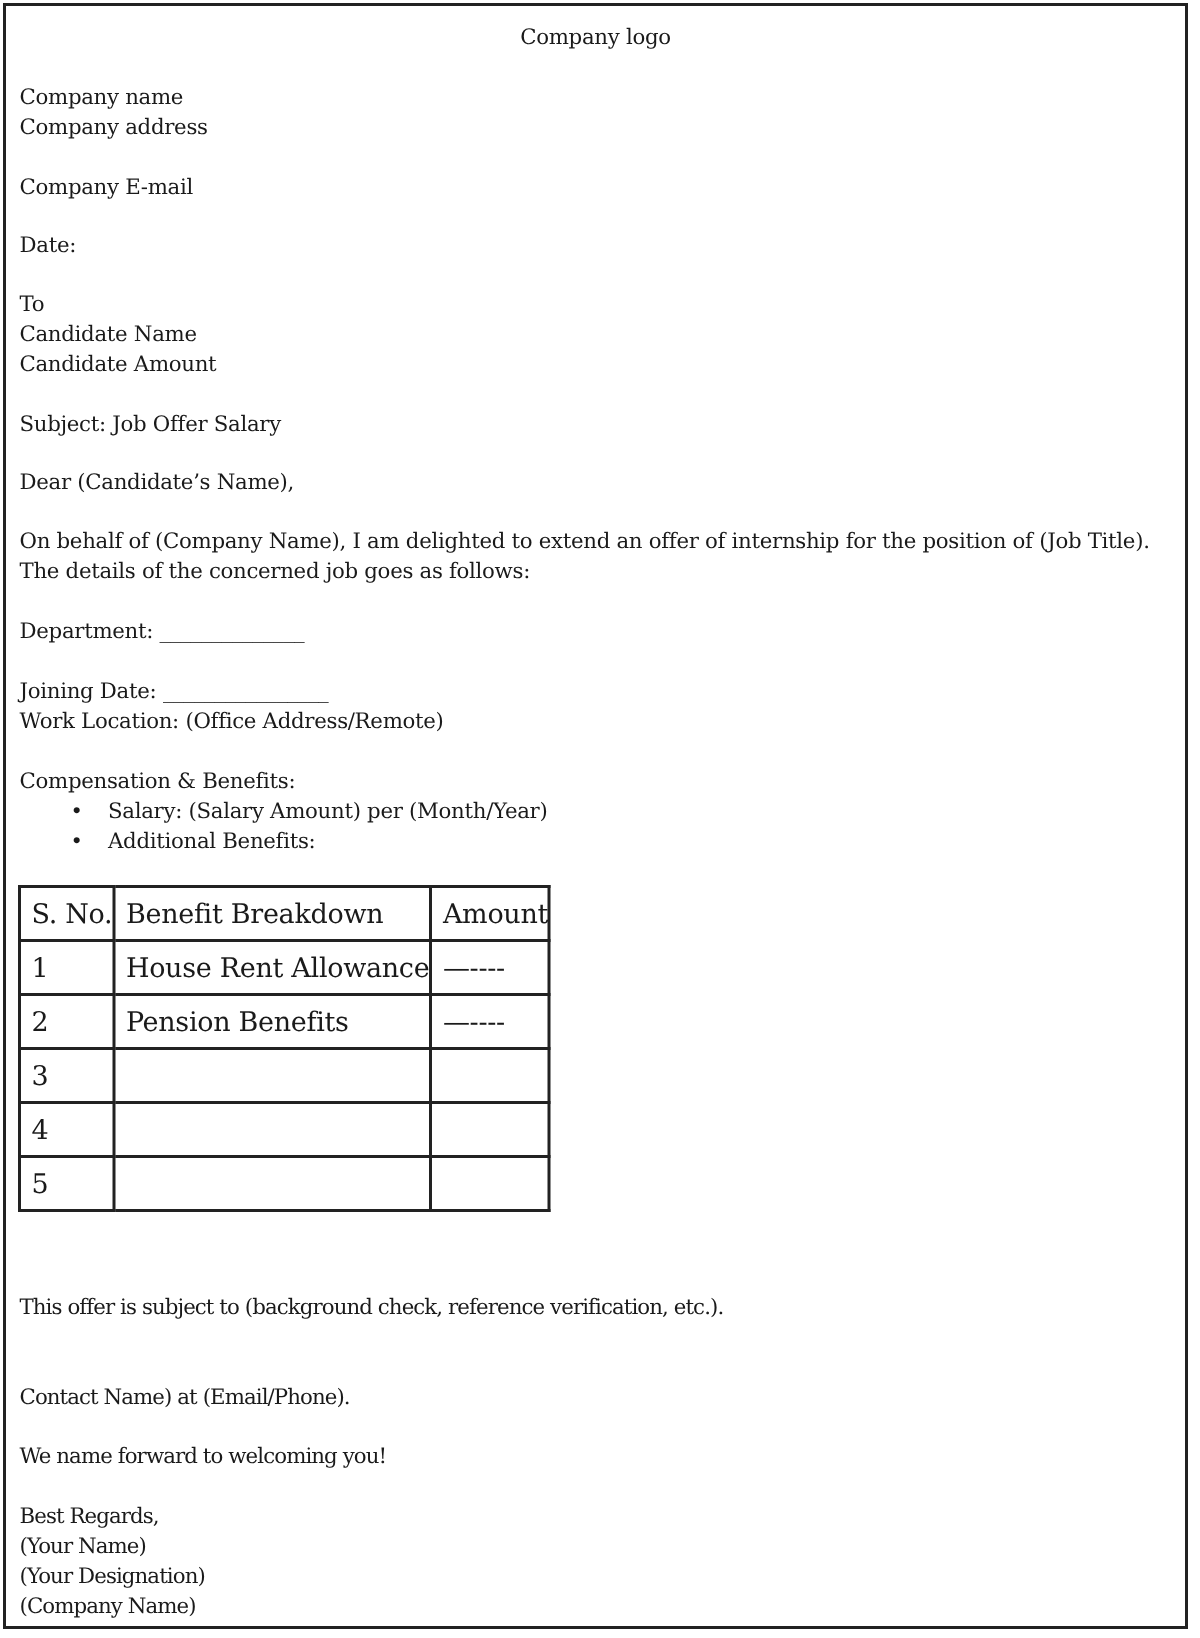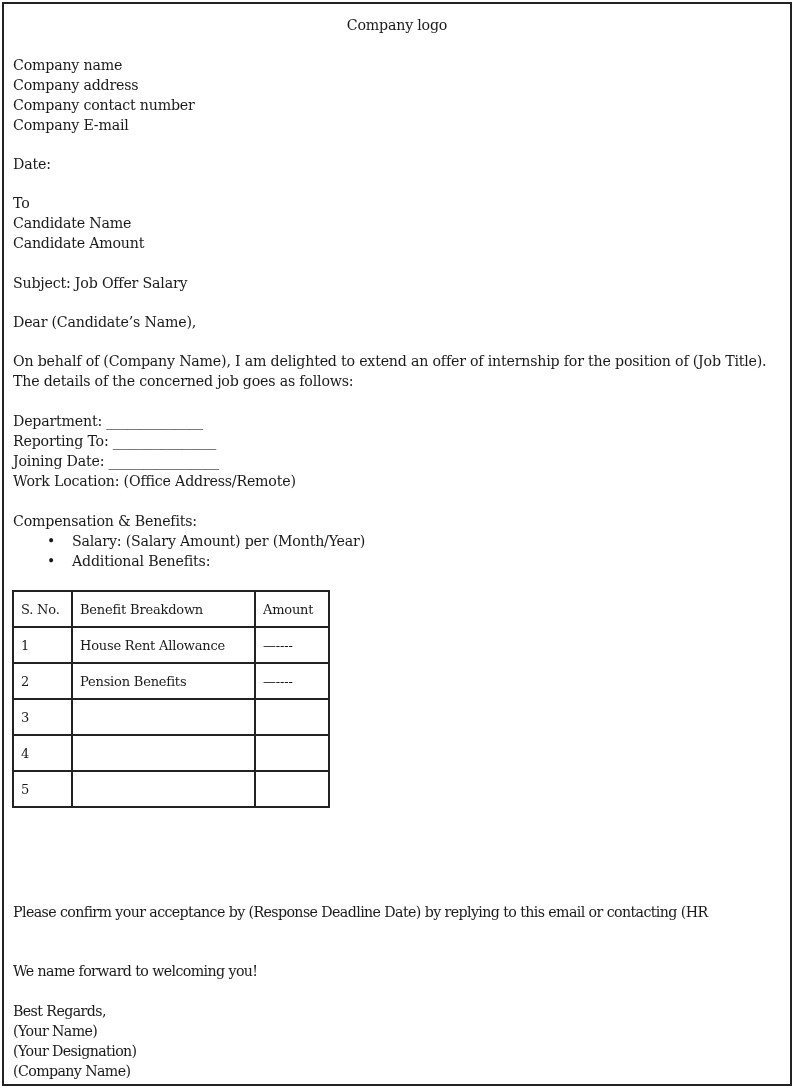--- a/index.html
+++ b/index.html
@@ -15,21 +15,21 @@
     letter-spacing: -0.2px;
   }
   .line { position: absolute; left: 9px; white-space: nowrap; line-height: 20px; }
   .center { left: 0; width: 786px; text-align: center; }
   .bullet { position: absolute; white-space: nowrap; line-height: 20px; }
   .dot { position: absolute; left: 43px; font-size: 14px; }
   .btext { position: absolute; left: 68px; }
   table.benefits {
     position: absolute; left: 8px; top: 586px;
     border-collapse: collapse;
-    font-size: 13px;
+    font-size: 18px;
   }
   table.benefits td {
     border: 2px solid #222;
     height: 34px;
     padding: 0 0 0 7px;
     vertical-align: middle;
     white-space: nowrap;
   }
   .c1 { width: 50px; }
   .c2 { width: 174px; }
@@ -38,38 +38,36 @@
 </style>
 </head>
 <body>
 
 <div class="page">
 
   <div class="line center" style="top:11px">Company logo</div>
 
   <div class="line" style="top:51px">Company name</div>
   <div class="line" style="top:71px">Company address</div>
-  <div class="line" style="top:91px">Company contact number</div>
   <div class="line" style="top:111px">Company E-mail</div>
 
   <div class="line" style="top:150px">Date:</div>
 
   <div class="line" style="top:189px">To</div>
   <div class="line" style="top:209px">Candidate Name</div>
   <div class="line" style="top:229px">Candidate Amount</div>
 
   <div class="line" style="top:269px">Subject: Job Offer Salary</div>
 
   <div class="line" style="top:347px">On behalf of (Company Name), I am delighted to extend an offer of internship for the position of (Job Title).</div>
 
   <div class="line" style="top:308px">Dear (Candidate’s Name),</div>
   <div class="line" style="top:367px">The details of the concerned job goes as follows:</div>
 
   <div class="line" style="top:407px">Department: ______________</div>
-  <div class="line" style="top:427px">Reporting To: _______________</div>
   <div class="line" style="top:467px">Work Location: (Office Address/Remote)</div>
   <div class="line" style="top:447px">Joining Date: ________________</div>
   <div class="line" style="top:507px">Compensation &amp; Benefits:</div>
 
   <div class="bullet" style="top:527px; left:0; width:700px;">
     <span class="dot">•</span>
     <span class="btext">Salary: (Salary Amount) per (Month/Year)</span>
   </div>
   <div class="bullet" style="top:547px; left:0; width:700px;">
     <span class="dot">•</span>
@@ -104,22 +102,23 @@
       <td></td>
     </tr>
     <tr>
       <td>5</td>
       <td></td>
       <td></td>
     </tr>
   </tbody>
     </table>
 
+  <div class="line footer" style="top:858px">This offer is subject to (background check, reference verification, etc.).</div>
 
-  <div class="line footer" style="top:898px">Please confirm your acceptance by (Response Deadline Date) by replying to this email or contacting (HR</div>
+  <div class="line footer" style="top:918px">Contact Name) at (Email/Phone).</div>
 
   <div class="line footer" style="top:957px">We name forward to welcoming you!</div>
 
   <div class="line footer" style="top:997px">Best Regards,</div>
   <div class="line footer" style="top:1017px">(Your Name)</div>
   <div class="line footer" style="top:1037px">(Your Designation)</div>
   <div class="line footer" style="top:1057px">(Company Name)</div>
 
 </div>
 

